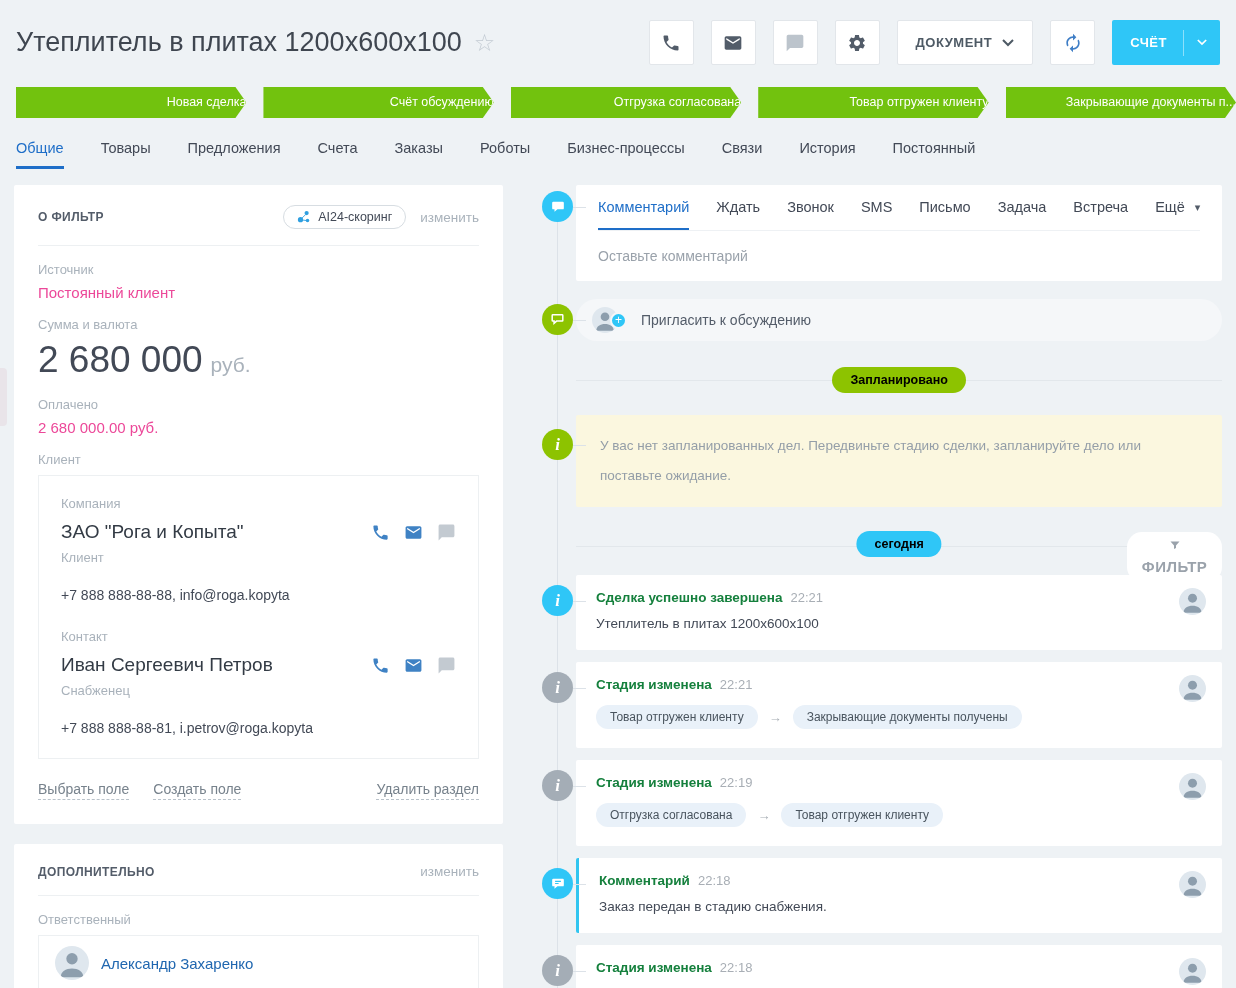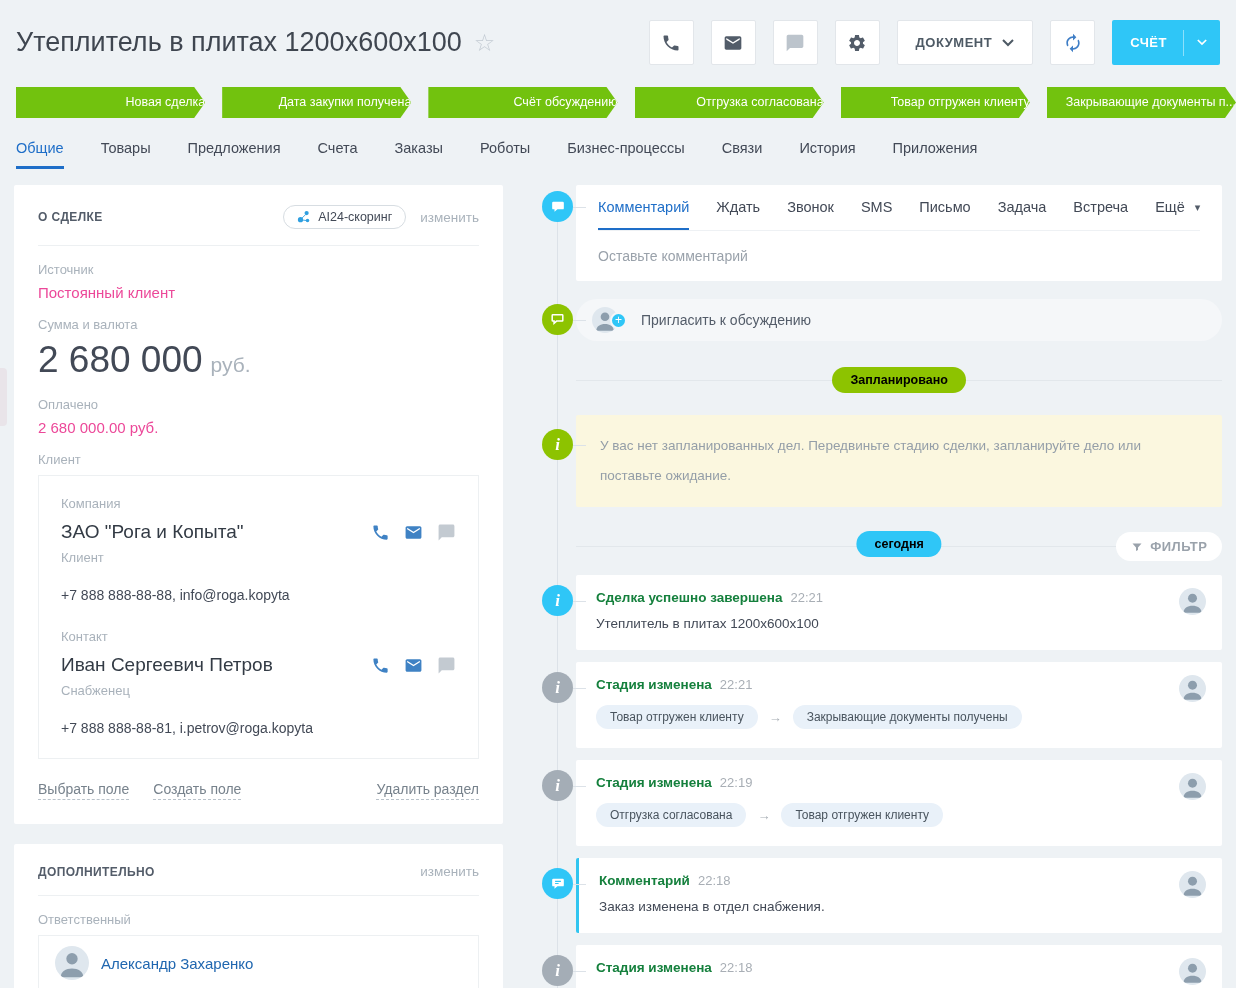--- a/index.html
+++ b/index.html
@@ -119,22 +119,22 @@
   .pill.green { background:#8dc300; }
   .pill.cyan { background:#2fc6f7; }
 
   .note-card { background:#fbf7df; border-radius:2px; padding:16px 24px; font-size:13.5px;
     color:#949ea8; line-height:30px; margin-bottom:24px; }
 
   .today-row { position:relative; height:30px; margin-bottom:14px; }
   .today-row::before { content:""; position:absolute; left:0; right:0; top:50%; height:1px; background:#e2e7eb; }
   .today-row .pill { position:absolute; left:50%; transform:translateX(-50%); top:0; }
   .filter-btn { position:absolute; right:0; top:1px; background:#fff; border-radius:15px; padding:7px 15px;
-    display:flex; align-items:center; gap:7px; font-size:13px; font-weight:bold; letter-spacing:.5px;
-    color:#9aa2ab; cursor:pointer; z-index:1; }
+    display:flex; align-items:center; gap:7px; font-size:15px; font-weight:bold; letter-spacing:.5px;
+    color:#9aa2ab; cursor:pointer; z-index:1;flex-direction:column; }
 
   .entry-card { background:#fff; border-radius:2px; padding:15px 20px 19px 20px; position:relative; }
   .entry-card.comment-entry { border-left:3px solid #31c5f0; }
   .entry-title-row { display:flex; align-items:baseline; gap:8px; padding-right:44px; }
   .entry-title { font-size:13.5px; font-weight:bold; color:#15803d; }
   .entry-time { font-size:13px; color:#a8aeb5; }
   .entry-avatar { position:absolute; right:16px; top:13px; width:27px; height:27px; border-radius:50%; overflow:hidden; }
   .entry-avatar svg { width:100%; height:100%; display:block; }
   .entry-body { margin-top:11px; font-size:13.5px; color:#424956; }
   .badge-row { margin-top:13px; display:flex; align-items:center; gap:11px; }
@@ -194,47 +194,46 @@
           <svg width="10" height="7" viewBox="0 0 12 8" fill="none" stroke="#fff" stroke-width="2">
               <path d="M1 1l5 5 5-5"></path>
             </svg>
         </span>
       </div>
     </div>
   </header>
 
   <div class="stagebar">
     <div class="stage"><span>Новая сделка</span></div>
-    <div class="stage"><span>Дата закупки получена</span></div>
     <div class="stage"><span>Счёт обсуждению</span></div>
     <div class="stage"><span>Отгрузка согласована</span></div>
     <div class="stage"><span>Товар отгружен клиенту</span></div>
     <div class="stage"><span>Закрывающие документы п...</span></div>
   </div>
 
   <nav class="tabs">
     <span class="tab active">Общие</span>
     <span class="tab">Товары</span>
     <span class="tab">Предложения</span>
     <span class="tab">Счета</span>
     <span class="tab">Заказы</span>
     <span class="tab">Роботы</span>
     <span class="tab">Бизнес-процессы</span>
     <span class="tab">Связи</span>
     <span class="tab">История</span>
-    <span class="tab">Приложения</span>
+    <span class="tab">Постоянный</span>
   </nav>
 
   <div class="content">
 
     <aside class="left-col">
 
       <div class="card">
         <div class="card-header">
-          <div class="card-title">О СДЕЛКЕ</div>
+          <div class="card-title">О ФИЛЬТР</div>
           <div class="ai-pill">
             <svg width="14" height="14" viewBox="0 0 16 16">
                 <circle cx="4" cy="11" r="3" fill="#2e9fe0"></circle>
                 <circle cx="11" cy="3.5" r="2.4" fill="#2e9fe0"></circle>
                 <circle cx="12" cy="12" r="2" fill="#2e9fe0"></circle>
                 <path d="M5.5 9.5L10 5M6.5 11.5l4 .5" stroke="#2e9fe0" stroke-width="1"></path>
               </svg>
             <span>AI24-скоринг</span>
           </div>
           <span class="edit-link">изменить</span>
@@ -480,21 +479,21 @@
           <svg width="14" height="14" viewBox="0 0 24 24">
               <path d="M4 3h16a2 2 0 0 1 2 2v9a2 2 0 0 1-2 2h-9l-5 4v-4H4a2 2 0 0 1-2-2V5a2 2 0 0 1 2-2z" fill="#fff"></path>
               <path d="M7 7.5h10M7 11h6" stroke="#2fc6f7" stroke-width="1.8"></path>
             </svg>
         </span>
         <div class="entry-card comment-entry">
           <div class="entry-title-row">
             <span class="entry-title">Комментарий</span>
             <span class="entry-time">22:18</span>
           </div>
-          <div class="entry-body">Заказ изменена в отдел снабжения.</div>
+          <div class="entry-body">Заказ передан в стадию снабжения.</div>
           <span class="entry-avatar">
               <svg viewBox="0 0 24 24">
                 <rect width="24" height="24" fill="#dfe7ee"></rect>
                 <circle cx="12" cy="9" r="4" fill="#8d9ead"></circle>
                 <path d="M4 22c0-4.2 3.6-6.2 8-6.2s8 2 8 6.2" fill="#8d9ead"></path>
               </svg>
             </span>
         </div>
       </div>
 

